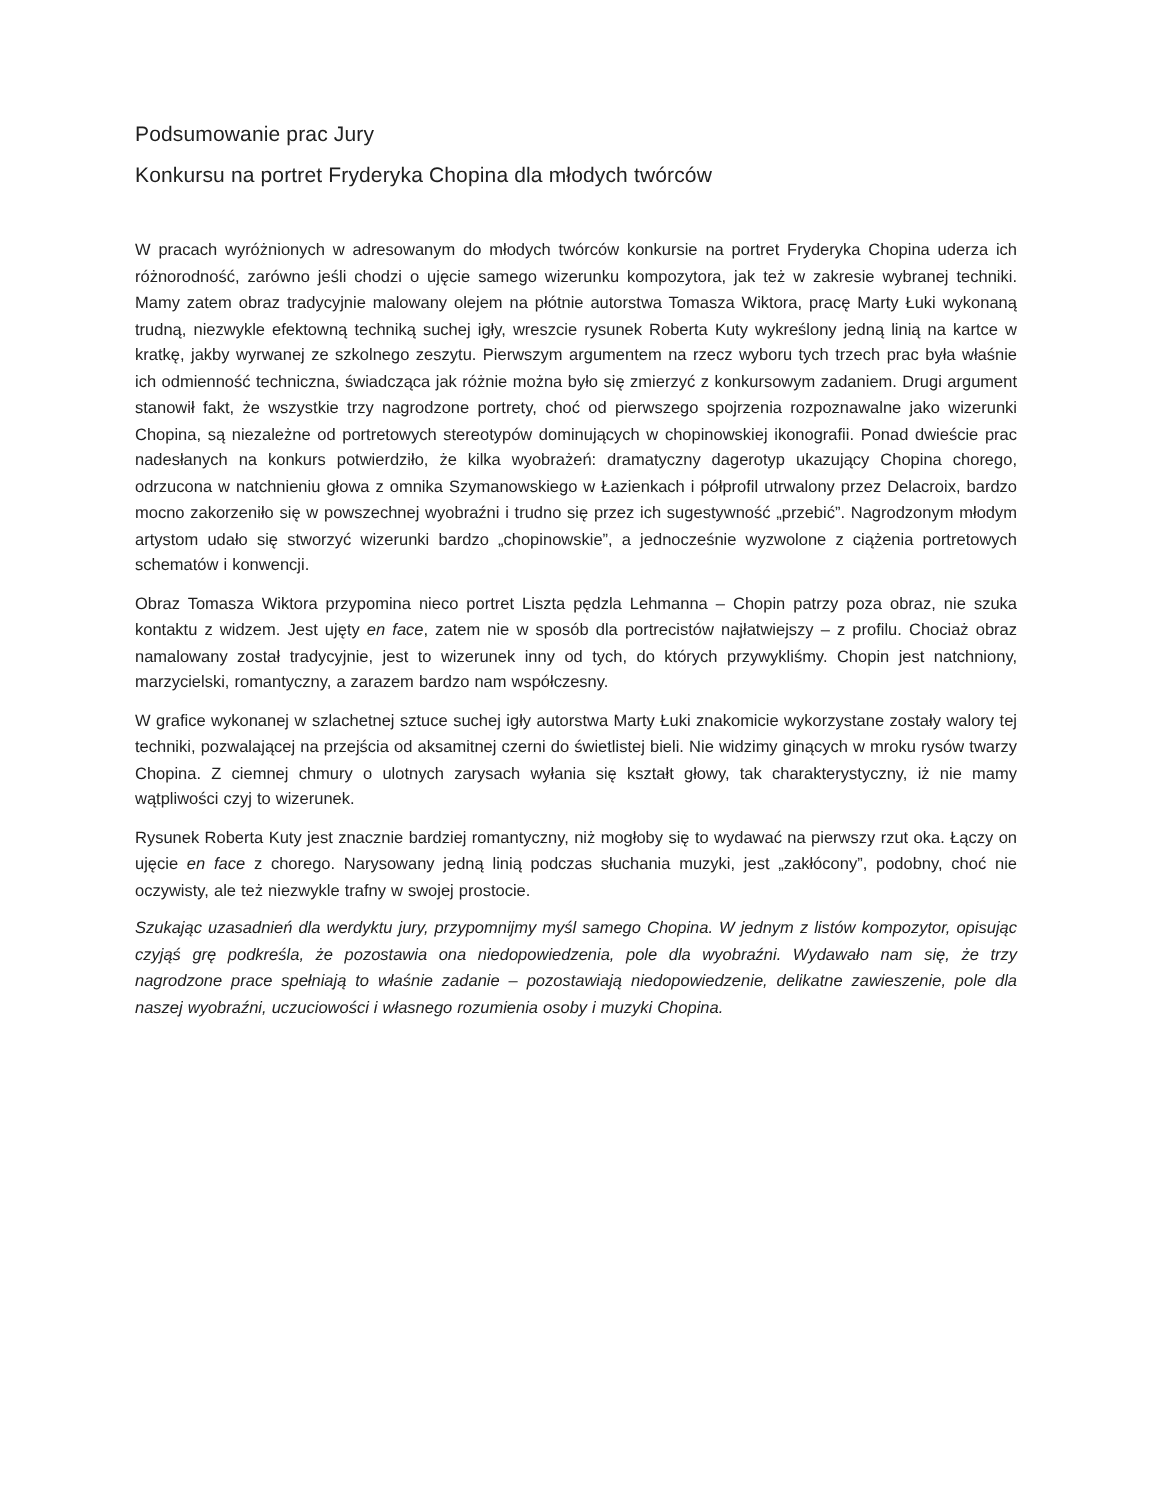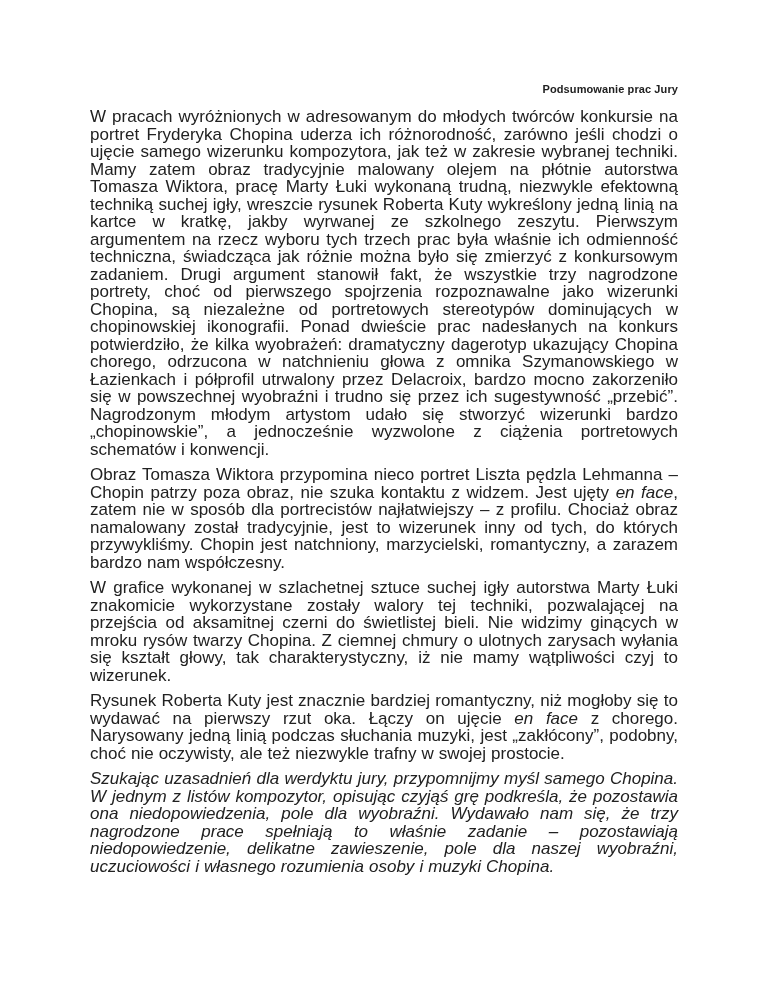--- a/index.html
+++ b/index.html
@@ -17,52 +17,53 @@
   .page {
     box-sizing: border-box;
     width: 768px;
     height: 994px;
     padding: 81px 90px 40px 90px;
     background: #ffffff;
   }
   .doc-title,
   .doc-subtitle {
     margin: 0;
-    font-size: 11px;
-    font-weight: bold;
+    font-size: 14px;
+    font-weight: normal;
     line-height: 17.5px;
-    text-align: right;
+    text-align: left;
     letter-spacing: 0.1px;
   }
   .doc-title {
     margin-bottom: 9.5px;
   }
   .doc-subtitle {
     margin-bottom: 33.5px;
   }
   .doc-body p.doc-paragraph {
     margin: 0 0 8px 0;
-    font-size: 17px;
+    font-size: 11px;
     line-height: 17.5px;
     text-align: justify;
     text-justify: inter-word;
     word-spacing: 0.3px;
   }
   .doc-body p.doc-paragraph:last-child {
     margin-bottom: 0;
     font-style: italic;
   }
   .doc-body em {
   }
 </style>
 </head>
 <body style="color: rgb(33, 33, 33); background: rgb(255, 255, 255);">
 
 <div class="page">
   <h1 class="doc-title">Podsumowanie prac Jury</h1>
+  <h2 class="doc-subtitle">Konkursu na portret Fryderyka Chopina dla młodych twórców</h2>
   <div class="doc-body" id="doc-body">
       <p class="doc-paragraph"><span>W pracach wyróżnionych w adresowanym do młodych twórców konkursie na portret Fryderyka Chopina uderza ich różnorodność, zarówno jeśli chodzi o ujęcie samego wizerunku kompozytora, jak też w zakresie wybranej techniki. Mamy zatem obraz tradycyjnie malowany olejem na płótnie autorstwa Tomasza Wiktora, pracę Marty Łuki wykonaną trudną, niezwykle efektowną techniką suchej igły, wreszcie rysunek Roberta Kuty wykreślony jedną linią na kartce w kratkę, jakby wyrwanej ze szkolnego zeszytu. Pierwszym argumentem na rzecz wyboru tych trzech prac była właśnie ich odmienność techniczna, świadcząca jak różnie można było się zmierzyć z konkursowym zadaniem. Drugi argument stanowił fakt, że wszystkie trzy nagrodzone portrety, choć od pierwszego spojrzenia rozpoznawalne jako wizerunki Chopina, są niezależne od portretowych stereotypów dominujących w chopinowskiej ikonografii. Ponad dwieście prac nadesłanych na konkurs potwierdziło, że kilka wyobrażeń: dramatyczny dagerotyp ukazujący Chopina chorego, odrzucona w natchnieniu głowa z omnika Szymanowskiego w Łazienkach i półprofil utrwalony przez Delacroix, bardzo mocno zakorzeniło się w powszechnej wyobraźni i trudno się przez ich sugestywność „przebić”. Nagrodzonym młodym artystom udało się stworzyć wizerunki bardzo „chopinowskie”, a jednocześnie wyzwolone z ciążenia portretowych schematów i konwencji.</span></p>
       <p class="doc-paragraph"><span>Obraz Tomasza Wiktora przypomina nieco portret Liszta pędzla Lehmanna – Chopin patrzy poza obraz, nie szuka kontaktu z widzem. Jest ujęty </span><em>en face</em><span>, zatem nie w sposób dla portrecistów najłatwiejszy – z profilu. Chociaż obraz namalowany został tradycyjnie, jest to wizerunek inny od tych, do których przywykliśmy. Chopin jest natchniony, marzycielski, romantyczny, a zarazem bardzo nam współczesny.</span></p>
       <p class="doc-paragraph"><span>W grafice wykonanej w szlachetnej sztuce suchej igły autorstwa Marty Łuki znakomicie wykorzystane zostały walory tej techniki, pozwalającej na przejścia od aksamitnej czerni do świetlistej bieli. Nie widzimy ginących w mroku rysów twarzy Chopina. Z ciemnej chmury o ulotnych zarysach wyłania się kształt głowy, tak charakterystyczny, iż nie mamy wątpliwości czyj to wizerunek.</span></p>
       <p class="doc-paragraph"><span>Rysunek Roberta Kuty jest znacznie bardziej romantyczny, niż mogłoby się to wydawać na pierwszy rzut oka. Łączy on ujęcie </span><em>en face</em><span> z chorego. Narysowany jedną linią podczas słuchania muzyki, jest „zakłócony”, podobny, choć nie oczywisty, ale też niezwykle trafny w swojej prostocie.</span></p>
       <p class="doc-paragraph"><span>Szukając uzasadnień dla werdyktu jury, przypomnijmy myśl samego Chopina. W jednym z listów kompozytor, opisując czyjąś grę podkreśla, że pozostawia ona niedopowiedzenia, pole dla wyobraźni. Wydawało nam się, że trzy nagrodzone prace spełniają to właśnie zadanie – pozostawiają niedopowiedzenie, delikatne zawieszenie, pole dla naszej wyobraźni, uczuciowości i własnego rozumienia osoby i muzyki Chopina.</span></p>
     </div>
 </div>
 
 </body></html>

